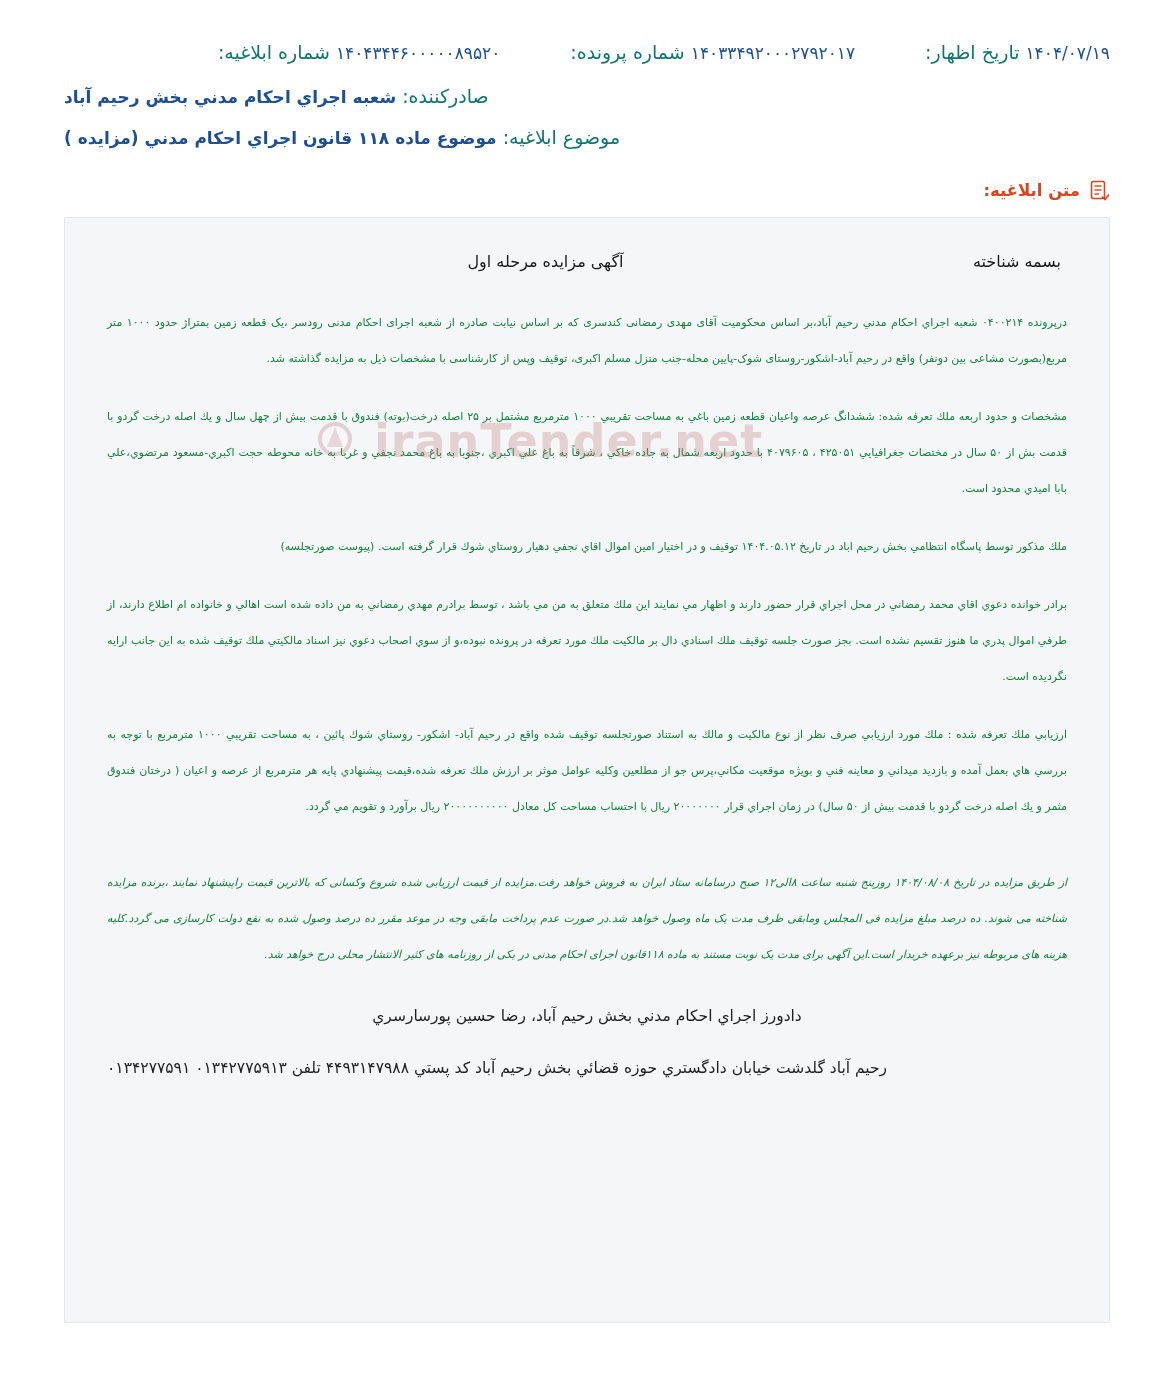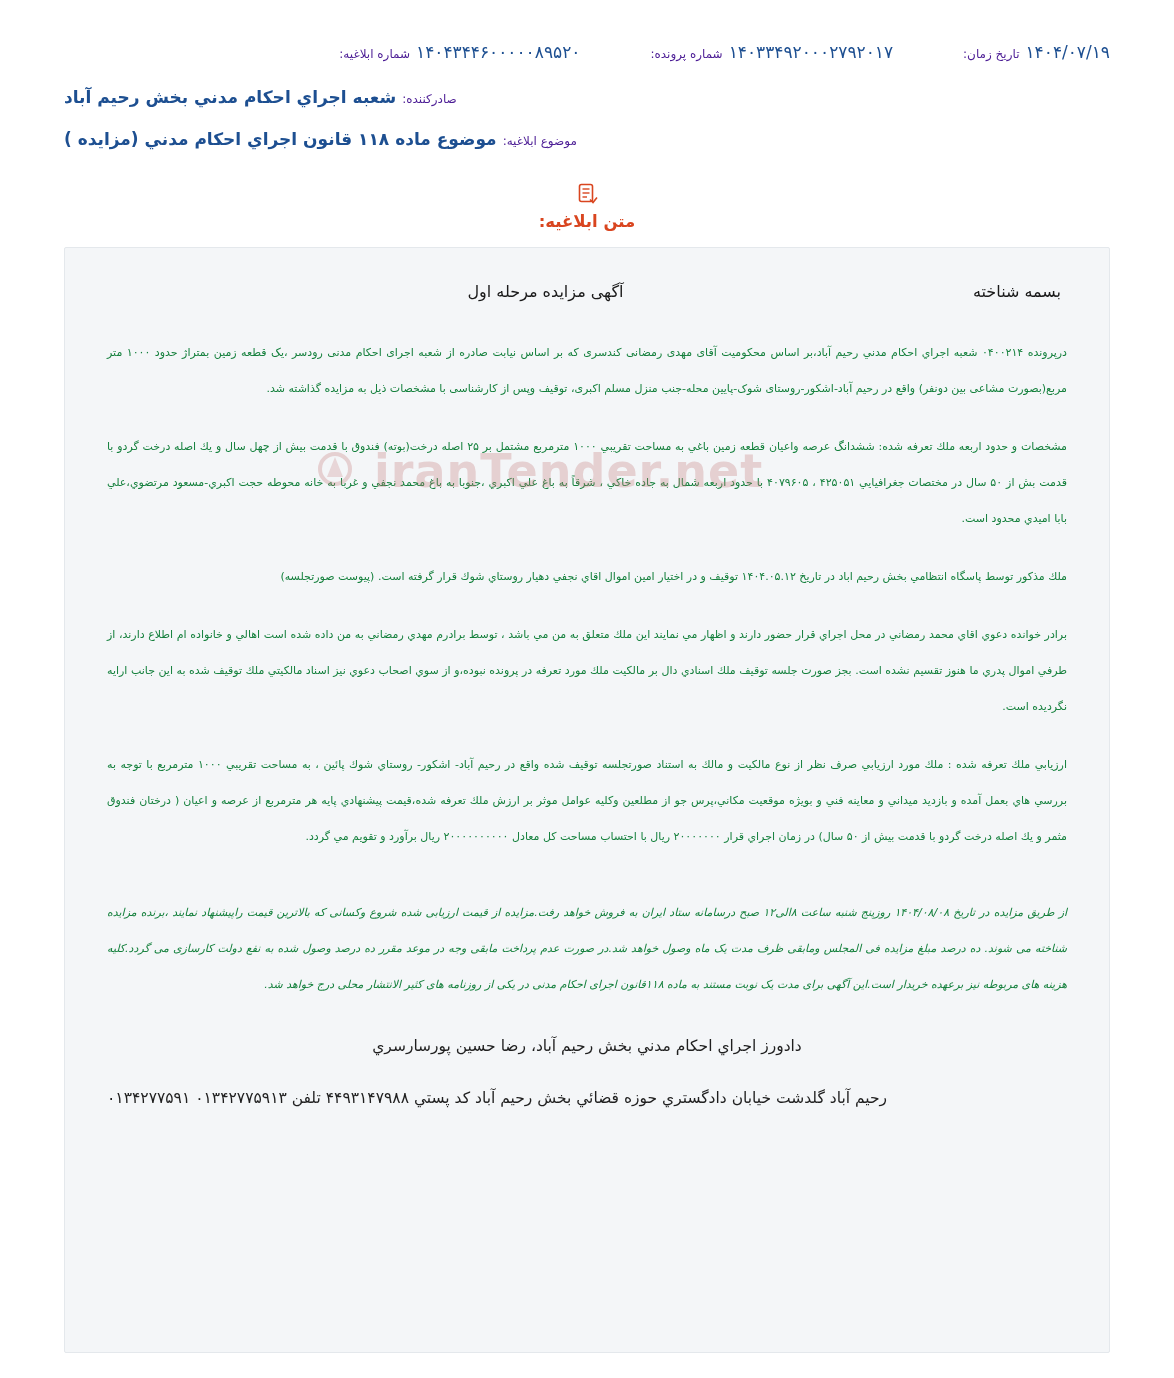--- a/index.html
+++ b/index.html
@@ -34,22 +34,22 @@
     margin-bottom: 14px;
   }
   .meta-cell {
     display: flex;
     flex-direction: row;
     align-items: baseline;
     gap: 6px;
     white-space: nowrap;
   }
   .meta-label {
-    color: #4c1d95;
-    font-size: 12px;
+    color: #0f766e;
+    font-size: 19px;
   }
   .meta-value {
     color: #1d4f91;
     font-size: 17px;
   }
   .meta-row.first {
     justify-content: flex-start;
     gap: 70px;
     padding-right: 0;
   }
@@ -61,21 +61,21 @@
     gap: 6px;
     font-size: 15.5px;
     line-height: 30px;
     margin-bottom: 10px;
   }
   .line-row .meta-value { font-weight: bold; }
 
   
   .section-title {
     display: flex;
-    flex-direction: column;
+    flex-direction: row;
     align-items: center;
     gap: 8px;
     color: #d9451f;
     font-size: 16.5px;
     font-weight: bold;
     margin: 26px 0 16px 0;
   }
   .doc-icon {
     width: 22px;
     height: 22px;
@@ -156,21 +156,21 @@
   }
 </style>
 </head>
 <body>
 
 <div class="page">
 
   <div class="meta-row first">
     <div class="meta-cell">
       <span class="meta-value">۱۴۰۴/۰۷/۱۹</span>
-      <span class="meta-label">تاریخ زمان:</span>
+      <span class="meta-label">تاریخ اظهار:</span>
     </div>
     <div class="meta-cell">
       <span class="meta-value">۱۴۰۳۳۴۹۲۰۰۰۲۷۹۲۰۱۷</span>
       <span class="meta-label">شماره پرونده:</span>
     </div>
     <div class="meta-cell">
       <span class="meta-value">۱۴۰۴۳۴۴۶۰۰۰۰۰۸۹۵۲۰</span>
       <span class="meta-label">شماره ابلاغیه:</span>
     </div>
   </div>

